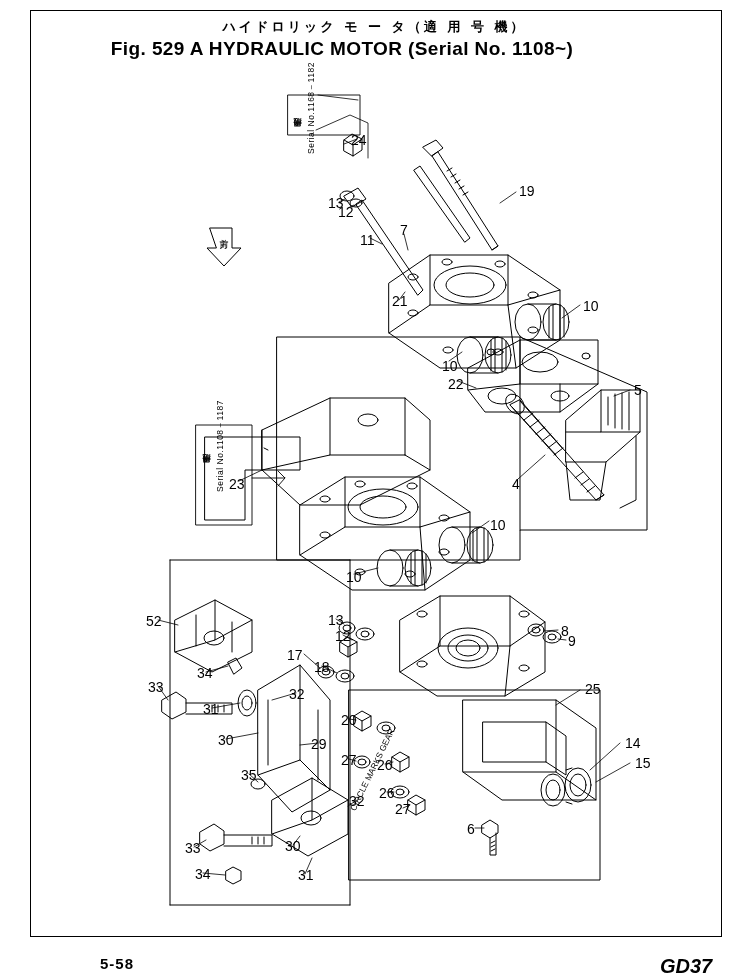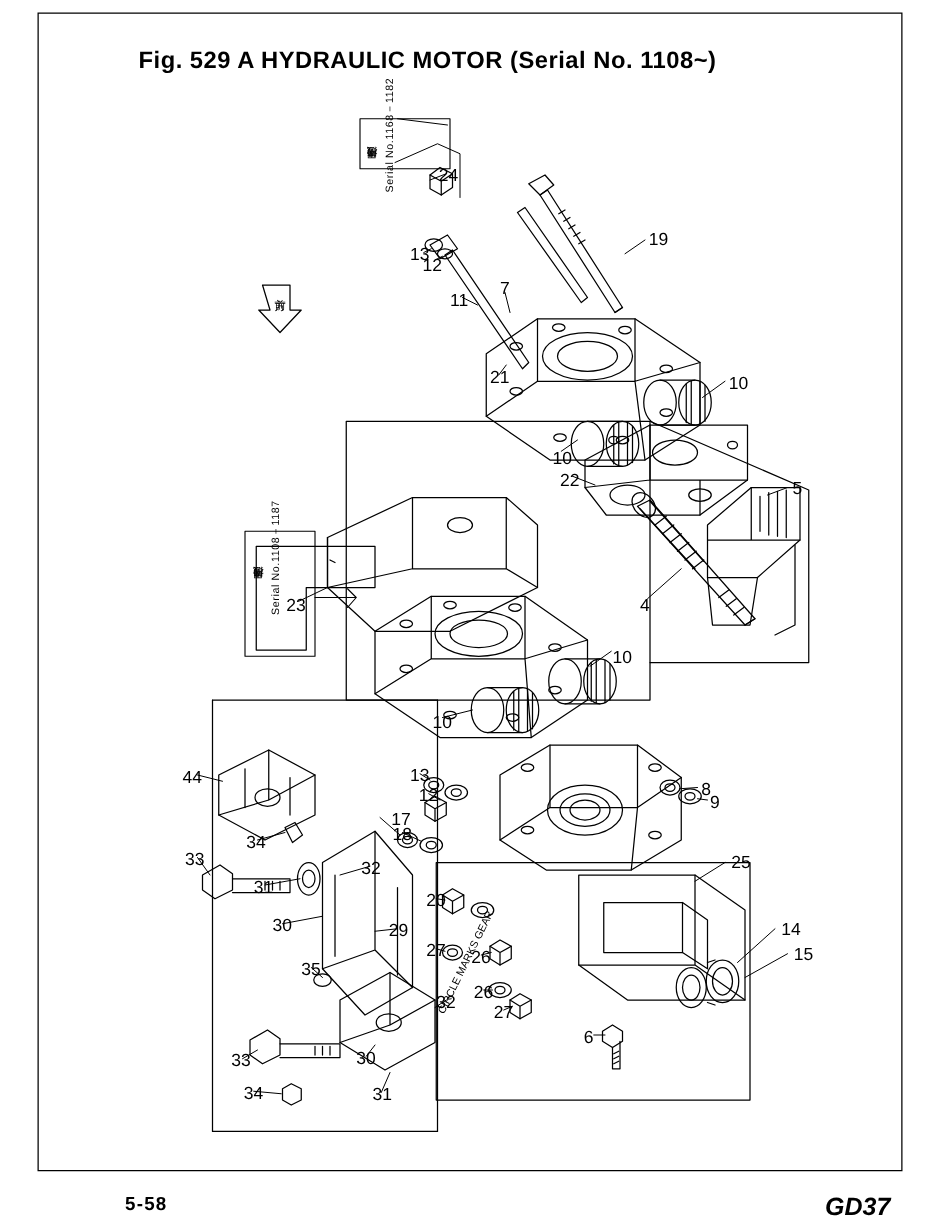--- a/index.html
+++ b/index.html
@@ -21,20 +21,21 @@
   svg.art{position:absolute;left:0;top:0;width:749px;height:979px;}
   svg.art *{vector-effect:non-scaling-stroke;}
 </style>
 </head>
 <body>
 
 <div id="page">
 
   <div class="frame"></div>
 
+  <div class="jp-title">ハイドロリック モ ー タ（適 用 号 機）</div>
   <div class="title">Fig. 529 A  HYDRAULIC MOTOR  (Serial No. 1108~)</div>
 
   <svg class="art" viewBox="0 0 749 979">
     <g fill="none" stroke="#000" stroke-width="1" stroke-linejoin="round" stroke-linecap="round">
 
       <path d="M277 337 L520 337 L647 392 L647 530 L520 530 L520 560 L277 560 Z" stroke-width="1"></path>
       <path d="M520 337 L520 530"></path>
       <path d="M205 437 L300 437 L300 470 L245 470 L245 520 L205 520 Z"></path>
       <path d="M167 563 L340 563 L340 900 L167 900 Z" stroke="none"></path>
       <path d="M170 560 L350 560"></path>
@@ -303,26 +304,26 @@
   <div class="num" style="left:400px;top:222px">7</div>
   <div class="num" style="left:392px;top:293px">21</div>
   <div class="num" style="left:583px;top:298px">10</div>
   <div class="num" style="left:442px;top:358px">10</div>
   <div class="num" style="left:448px;top:376px">22</div>
   <div class="num" style="left:634px;top:382px">5</div>
   <div class="num" style="left:229px;top:476px">23</div>
   <div class="num" style="left:512px;top:476px">4</div>
   <div class="num" style="left:490px;top:517px">10</div>
   <div class="num" style="left:346px;top:569px">10</div>
-  <div class="num" style="left:146px;top:613px">44</div>
+  <div class="num" style="left:146px;top:613px">52</div>
   <div class="num" style="left:328px;top:612px">13</div>
   <div class="num" style="left:335px;top:628px">12</div>
   <div class="num" style="left:561px;top:623px">8</div>
   <div class="num" style="left:568px;top:633px">9</div>
-  <div class="num" style="left:313px;top:647px">17</div>
+  <div class="num" style="left:287px;top:647px">17</div>
   <div class="num" style="left:314px;top:659px">18</div>
   <div class="num" style="left:197px;top:665px">34</div>
   <div class="num" style="left:148px;top:679px">33</div>
   <div class="num" style="left:289px;top:686px">32</div>
   <div class="num" style="left:203px;top:701px">31</div>
   <div class="num" style="left:341px;top:712px">20</div>
   <div class="num" style="left:585px;top:681px">25</div>
   <div class="num" style="left:218px;top:732px">30</div>
   <div class="num" style="left:311px;top:736px">29</div>
   <div class="num" style="left:341px;top:752px">27</div>

